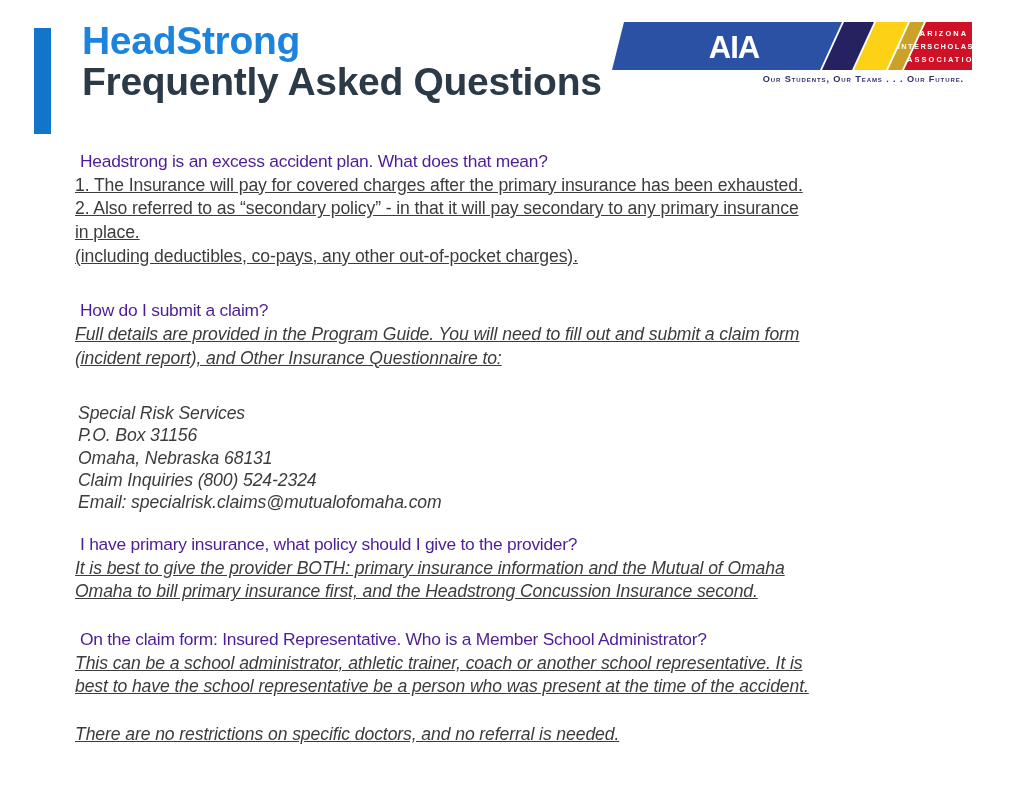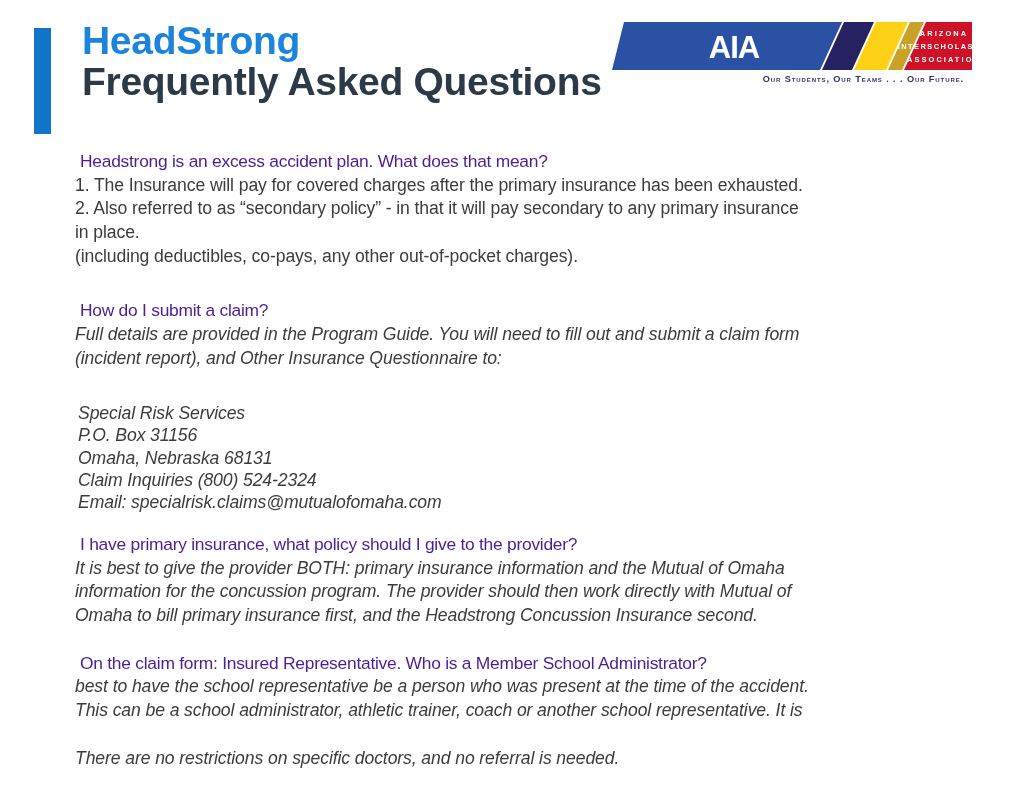--- a/index.html
+++ b/index.html
@@ -96,21 +96,21 @@
   }
   .a {
     margin: 0 0 0 75px;
     max-width: 872px;
     font-size: 17.6px;
     line-height: 1.345;
     color: #3c3c3c;
     letter-spacing: -0.1px;
   }
   .a.italic { font-style: italic; }
-  .a .line { display: block; white-space: nowrap; }
+  .a .line { display: block; white-space: nowrap; text-decoration: underline; }
 
   .addr {
     margin: 8px 0 0 78px;
     font-style: italic;
     font-size: 17.6px;
     line-height: 1.26;
     color: #3c3c3c;
     letter-spacing: -0.1px;
   }
   .addr .line { display: block; white-space: nowrap; }
@@ -183,32 +183,31 @@
     <span class="line">Claim Inquiries (800) 524-2324</span>
     <span class="line">Email: specialrisk.claims@mutualofomaha.com</span>
   </div>
 
   <div class="gap-sm"></div>
 
   <div class="faq-section">
     <div class="q">I have primary insurance, what policy should I give to the provider?</div>
     <div class="a italic">
       <span class="line">It is best to give the provider BOTH: primary insurance information and the Mutual of Omaha</span>
-      <span class="line">information for the  concussion program. The provider should then work directly with Mutual of</span>
       <span class="line">Omaha to bill primary insurance first, and the Headstrong Concussion Insurance second.</span>
     </div>
   </div>
 
   <div class="gap-md"></div>
 
   <div class="faq-section">
     <div class="q">On the claim form: Insured Representative. Who is a Member School Administrator?</div>
     <div class="a italic">
+      <span class="line">This can be a school administrator, athletic trainer, coach or another school representative. It is</span>
       <span class="line">best to have the school representative be a person who was present at the time of the accident.</span>
-      <span class="line">This can be a school administrator, athletic trainer, coach or another school representative. It is</span>
     </div>
   </div>
 
   <div class="gap-md"></div>
 
   <div class="faq-section">
     <div class="a italic">
       <span class="line">There are no restrictions on specific doctors, and no referral is needed.</span>
     </div>
   </div>

